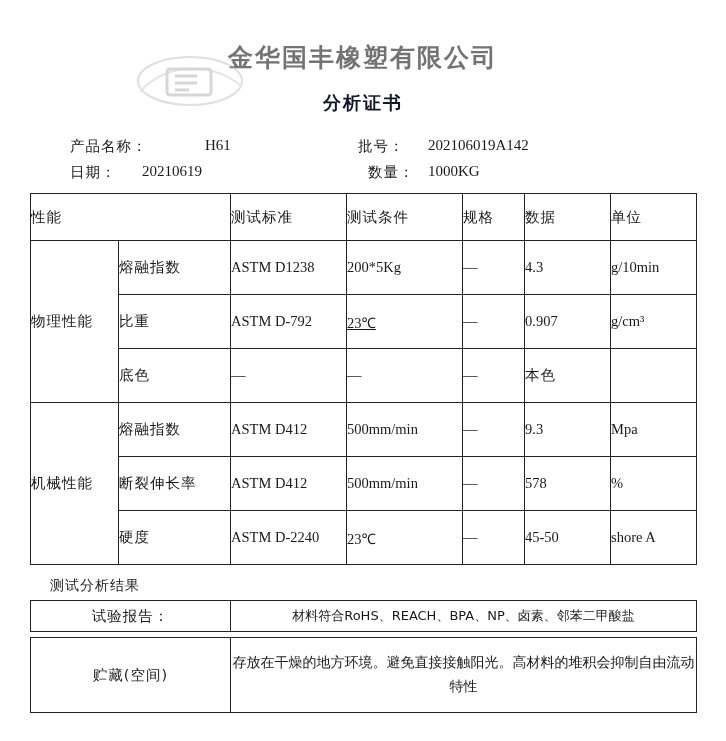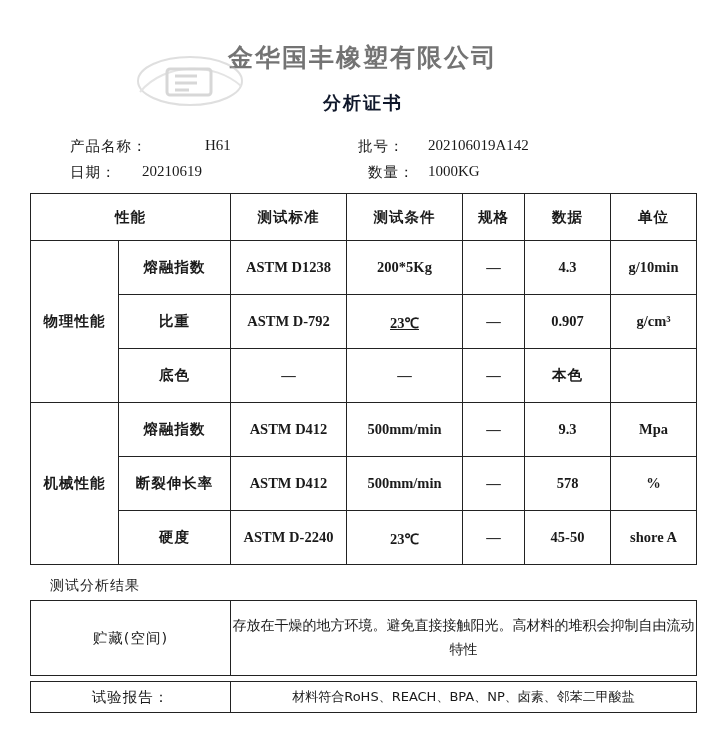--- a/index.html
+++ b/index.html
@@ -88,25 +88,24 @@
 
   
   table.spec {
     border-collapse: collapse;
     width: 666px;
     margin-top: 6px;
     table-layout: fixed;
   }
   table.spec td, table.spec th {
     border: 1px solid #222;
-    text-align: center;
     vertical-align: middle;
     padding: 0;
     height: 53px;
-    font-weight: bold;
+    font-weight: normal;
   }
   table.spec thead td {
     height: 46px;
   }
   .cn {
     font-family: "DejaVu Sans", sans-serif;
     font-size: 14.5px;
     letter-spacing: 1px;
   }
   .en {
@@ -265,33 +264,33 @@
   </table>
 
   <div class="results-title">测试分析结果</div>
 
   <table class="lower">
     <colgroup>
       <col style="width:200px">
       <col style="width:466px">
     </colgroup>
     <tbody>
-      <tr class="row-storage">
-        <td class="lower-label">贮藏(空间)</td>
-        <td class="lower-body storage-text">存放在干燥的地方环境。避免直接接触阳光。高材料的堆积会抑制自由流动特性</td>
+      <tr class="row-report">
+        <td class="lower-label">试验报告：</td>
+        <td class="lower-body">材料符合RoHS、REACH、BPA、NP、卤素、邻苯二甲酸盐</td>
       </tr>
     </tbody>
   </table>
 
   <table class="lower">
     <colgroup>
       <col style="width:200px">
       <col style="width:466px">
     </colgroup>
     <tbody>
-      <tr class="row-report">
-        <td class="lower-label">试验报告：</td>
-        <td class="lower-body">材料符合RoHS、REACH、BPA、NP、卤素、邻苯二甲酸盐</td>
+      <tr class="row-storage">
+        <td class="lower-label">贮藏(空间)</td>
+        <td class="lower-body storage-text">存放在干燥的地方环境。避免直接接触阳光。高材料的堆积会抑制自由流动特性</td>
       </tr>
     </tbody>
   </table>
 
 </div>
 
 </body></html>

